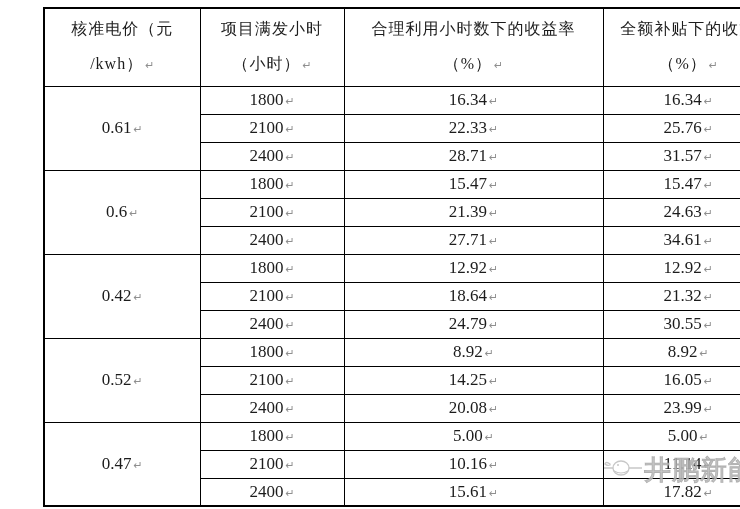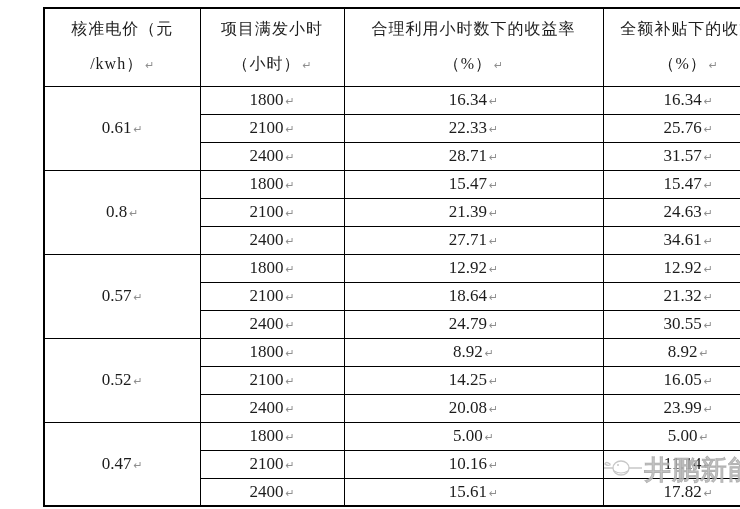--- a/index.html
+++ b/index.html
@@ -114,37 +114,37 @@
           <td><span>2100</span><span class="pilcrow">↵</span></td>
           <td><span>22.33</span><span class="pilcrow">↵</span></td>
           <td><span>25.76</span><span class="pilcrow">↵</span></td>
         </tr>
         <tr>
           <td><span>2400</span><span class="pilcrow">↵</span></td>
           <td><span>28.71</span><span class="pilcrow">↵</span></td>
           <td><span>31.57</span><span class="pilcrow">↵</span></td>
         </tr>
         <tr>
-          <td class="price" rowspan="3"><span>0.8</span><span class="pilcrow">↵</span></td>
+          <td class="price" rowspan="3"><span>0.6</span><span class="pilcrow">↵</span></td>
           <td><span>1800</span><span class="pilcrow">↵</span></td>
           <td><span>15.47</span><span class="pilcrow">↵</span></td>
           <td><span>15.47</span><span class="pilcrow">↵</span></td>
         </tr>
         <tr>
           <td><span>2100</span><span class="pilcrow">↵</span></td>
           <td><span>21.39</span><span class="pilcrow">↵</span></td>
           <td><span>24.63</span><span class="pilcrow">↵</span></td>
         </tr>
         <tr>
           <td><span>2400</span><span class="pilcrow">↵</span></td>
           <td><span>27.71</span><span class="pilcrow">↵</span></td>
           <td><span>34.61</span><span class="pilcrow">↵</span></td>
         </tr>
         <tr>
-          <td class="price" rowspan="3"><span>0.57</span><span class="pilcrow">↵</span></td>
+          <td class="price" rowspan="3"><span>0.42</span><span class="pilcrow">↵</span></td>
           <td><span>1800</span><span class="pilcrow">↵</span></td>
           <td><span>12.92</span><span class="pilcrow">↵</span></td>
           <td><span>12.92</span><span class="pilcrow">↵</span></td>
         </tr>
         <tr>
           <td><span>2100</span><span class="pilcrow">↵</span></td>
           <td><span>18.64</span><span class="pilcrow">↵</span></td>
           <td><span>21.32</span><span class="pilcrow">↵</span></td>
         </tr>
         <tr>

